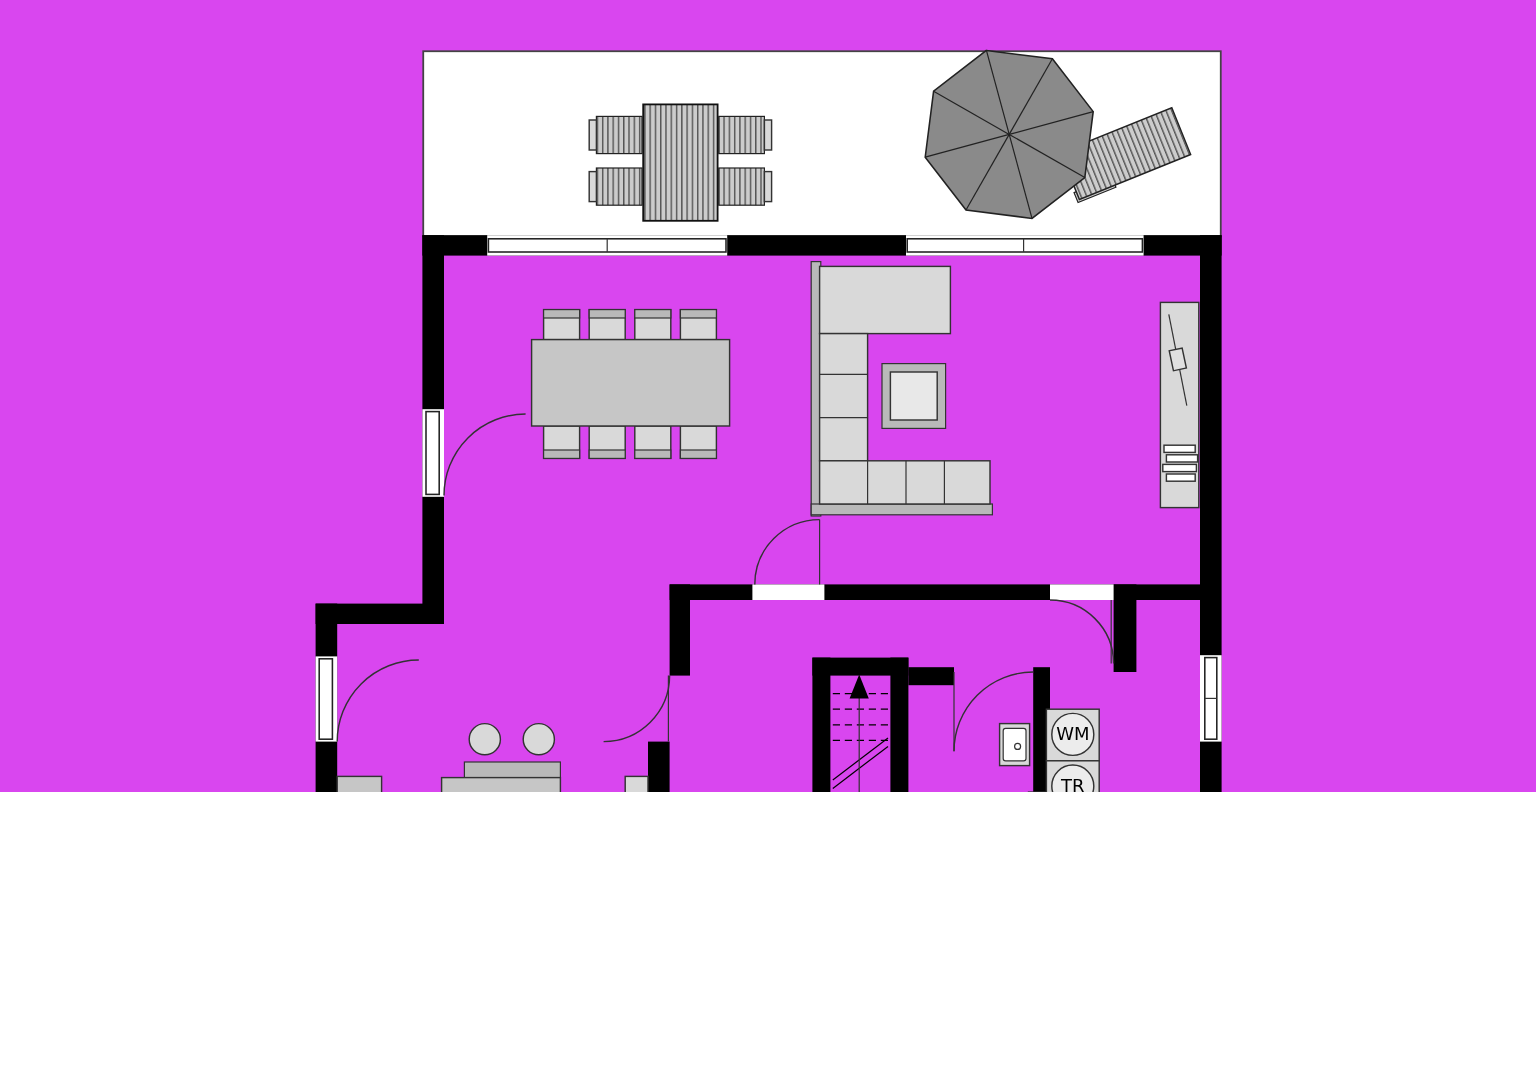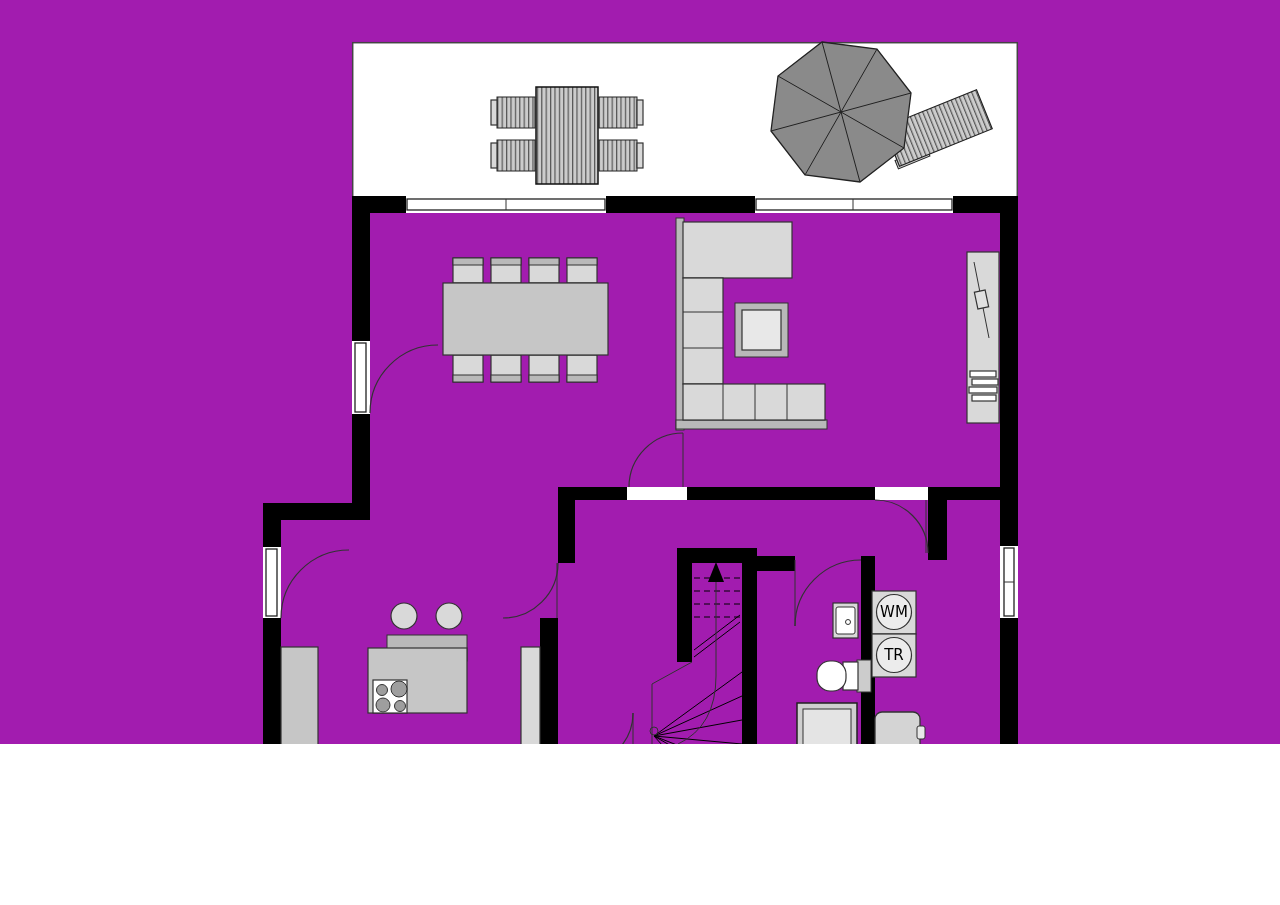--- a/index.html
+++ b/index.html
@@ -1,16 +1,16 @@
 <!DOCTYPE html>
 <html><head>
 <meta charset="utf-8">
 <style>
   html,body{margin:0;padding:0;background:#ffffff;}
-  .plan-wrap{position:relative;width:1280px;height:744px;background:#a21caf;overflow:hidden;
+  .plan-wrap{position:relative;width:1280px;height:660px;background:#d946ef;overflow:hidden;
              font-family:"DejaVu Sans","Liberation Sans",sans-serif;}
   svg{display:block;}
   .wall{fill:#000000;stroke:none;}
   .gap{fill:#ffffff;stroke:none;}
   .ol{fill:none;stroke:#222222;stroke-width:1.3;}
   .thin{fill:none;stroke:#333333;stroke-width:1;}
   .arc{fill:none;stroke:#333333;stroke-width:1.2;}
   .furn-l{fill:#d9d9d9;stroke:#333333;stroke-width:1.2;}
   .furn-m{fill:#c6c6c6;stroke:#333333;stroke-width:1.2;}
   .furn-frame{fill:#b9b9b9;stroke:#333333;stroke-width:1;}

